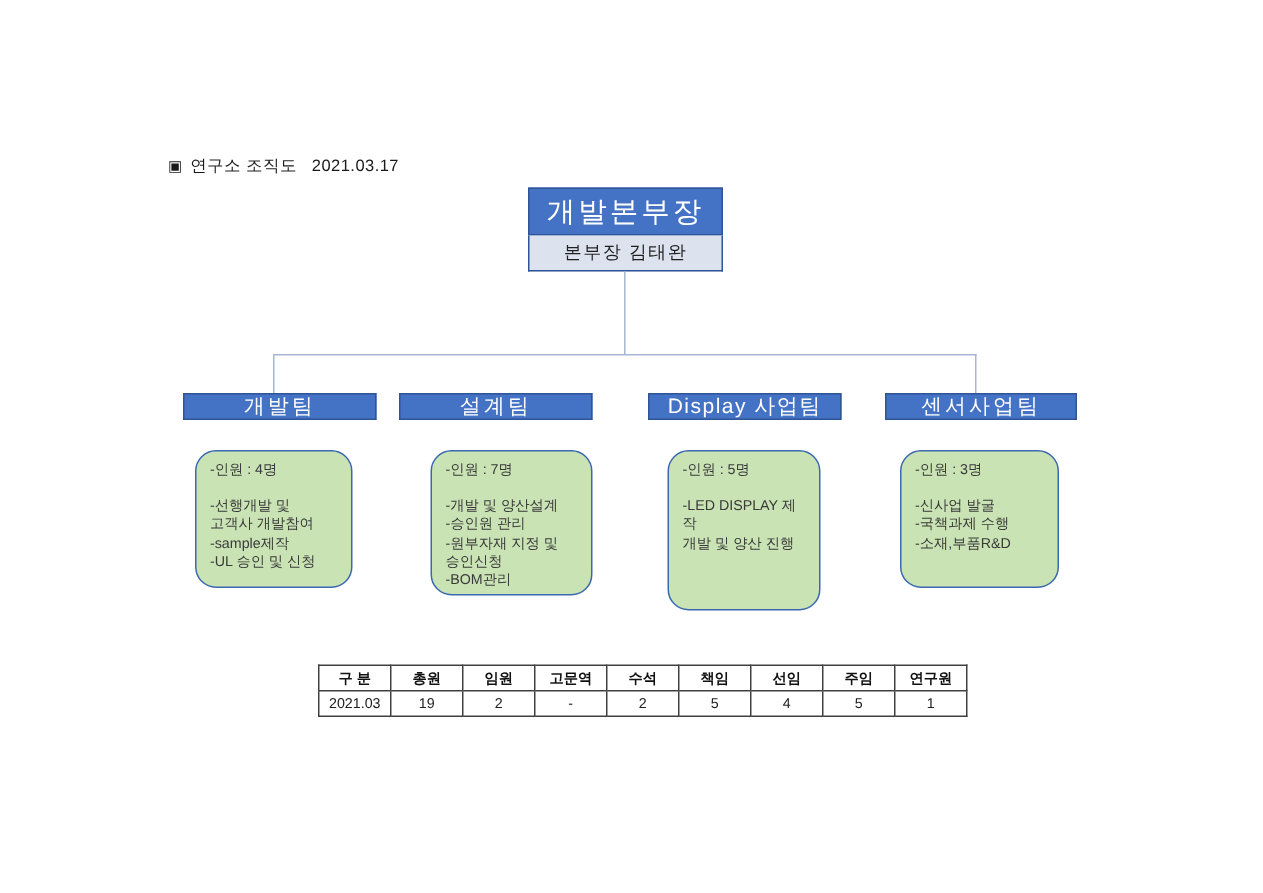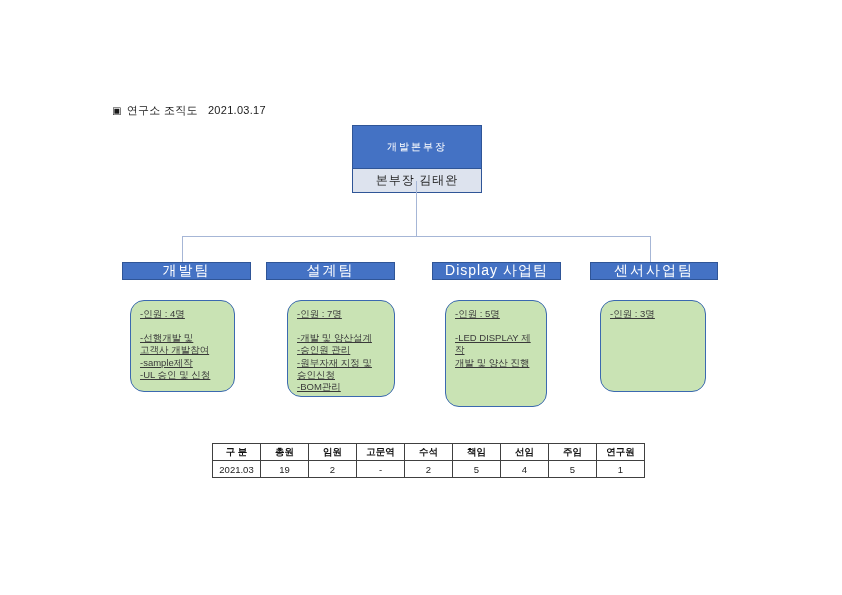--- a/index.html
+++ b/index.html
@@ -10,22 +10,22 @@
   .doc-title{
     position:absolute;left:112px;top:103px;font-size:11px;color:#1a1a1a;
     letter-spacing:0.3px;white-space:nowrap;
   }
   .doc-title .bullet{font-size:10px;margin-right:5px;}
   .doc-title .date{margin-left:10px;}
 
   
   .head-box{position:absolute;left:352px;top:125px;width:130px;}
   .head-title{
-    height:44px;background:#4472c4;border:1px solid #2f5597;box-sizing:border-box;
-    color:#ffffff;font-size:10px;letter-spacing:2px;display:flex;align-items:center;justify-content:center;
+    height:32px;background:#4472c4;border:1px solid #2f5597;box-sizing:border-box;
+    color:#ffffff;font-size:19px;letter-spacing:2px;display:flex;align-items:center;justify-content:center;
   }
   .head-manager{
     height:24px;background:#dde3ee;border:1px solid #2f5597;border-top:none;box-sizing:border-box;
     color:#1f1f1f;font-size:12px;letter-spacing:1px;display:flex;align-items:center;justify-content:center;
   }
 
   
   .conn{position:absolute;background:#a6b6d6;}
   .conn-v-center{left:416px;top:181px;width:1px;height:55px;}
   .conn-h{left:182px;top:236px;width:469px;height:1px;}
@@ -36,21 +36,21 @@
   .team-box{
     position:absolute;top:262px;height:18px;width:129px;background:#4472c4;
     border:1px solid #2f5597;box-sizing:border-box;color:#ffffff;font-size:14px;
     letter-spacing:2px;display:flex;align-items:center;justify-content:center;white-space:nowrap;
   }
   .team-dev{left:122px;} .team-design{left:266px;} .team-display{left:432px;letter-spacing:1px;} .team-sensor{left:590px;width:128px;}
 
   
   .detail-box{
     position:absolute;top:300px;background:#c9e3b4;border:1.5px solid #3b69b0;
-    border-radius:14px;box-sizing:border-box;padding:7px 7px 5px 9px;color:#3a3a3a;text-decoration:underline;
+    border-radius:14px;box-sizing:border-box;padding:7px 7px 5px 9px;color:#3a3a3a;
   }
   .detail-dev{left:130px;width:105px;height:92px;}
   .detail-design{left:287px;width:108px;height:97px;}
   .detail-display{left:445px;width:102px;height:107px;}
   .detail-sensor{left:600px;width:106px;height:92px;}
   .detail-headcount{font-size:9.5px;line-height:1.25;white-space:pre-line;}
   .detail-duties{font-size:9.5px;line-height:1.3;white-space:pre-line;margin-top:12px;}
 
   
   .summary-table{
@@ -102,20 +102,23 @@
 승인신청
 -BOM관리</div>
   </div>
   <div class="detail-box detail-display">
     <div class="detail-headcount">-인원 :  5명</div>
     <div class="detail-duties">-LED DISPLAY 제작
 개발 및 양산 진행</div>
   </div>
   <div class="detail-box detail-sensor">
     <div class="detail-headcount">-인원 :  3명</div>
+    <div class="detail-duties">-신사업 발굴
+-국책과제 수행
+-소재,부품R&amp;D</div>
   </div>
 
   <table class="summary-table">
     <thead>
       <tr>
         <th>구 분</th>
         <th>총원</th>
         <th>임원</th>
         <th>고문역</th>
         <th>수석</th>

